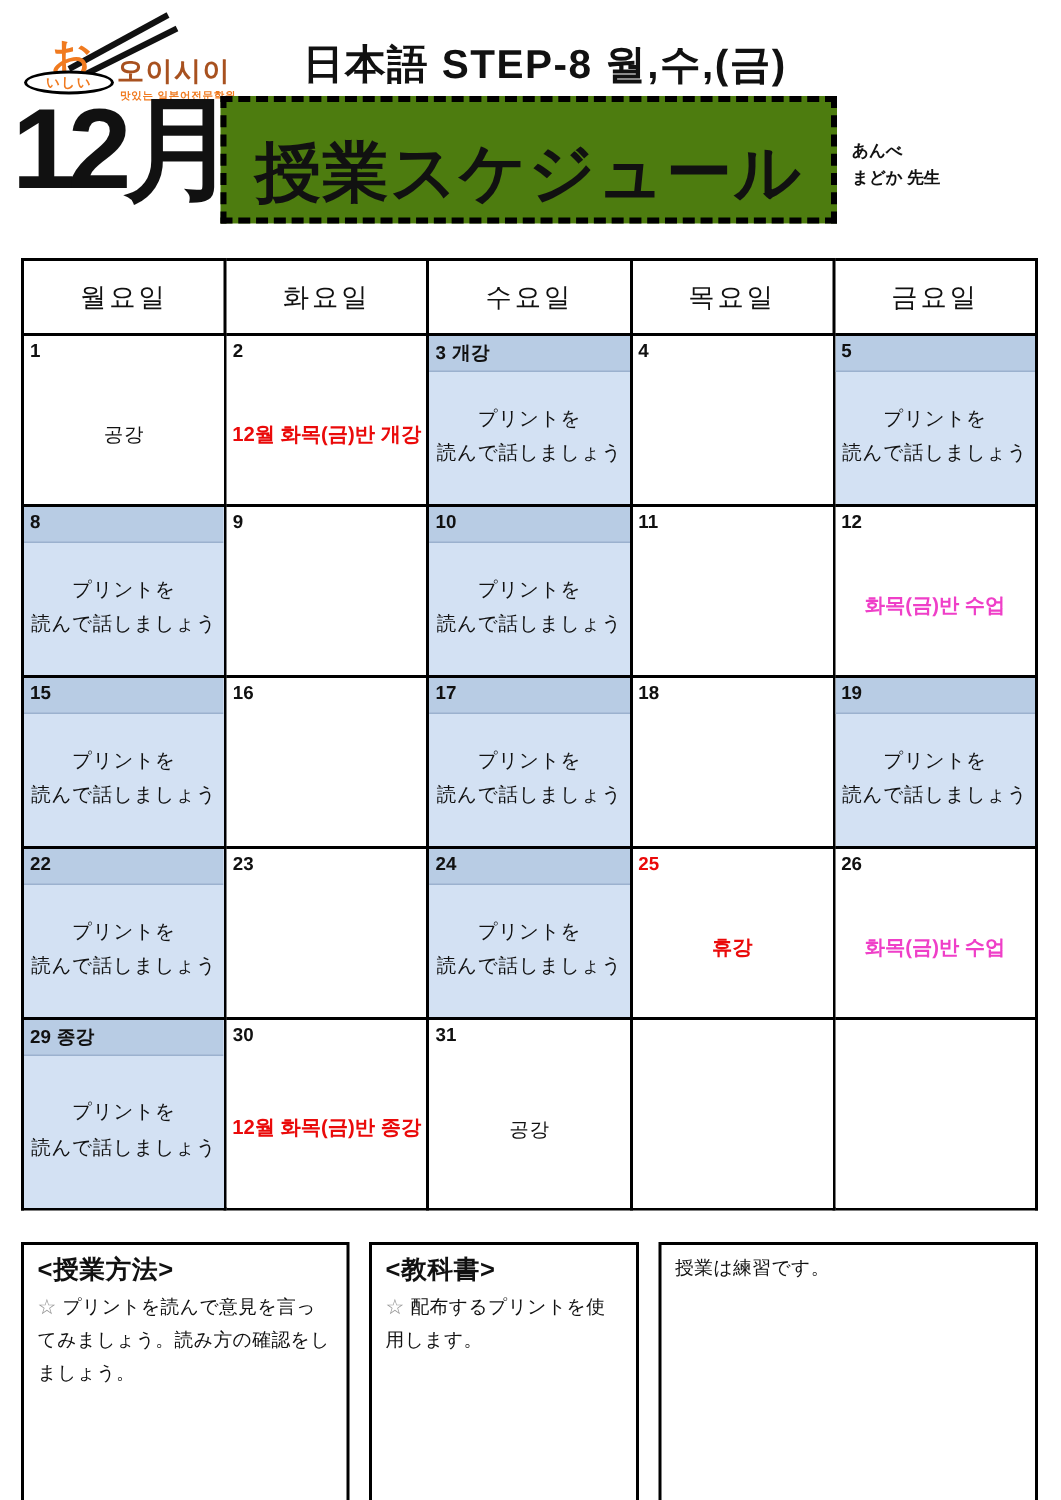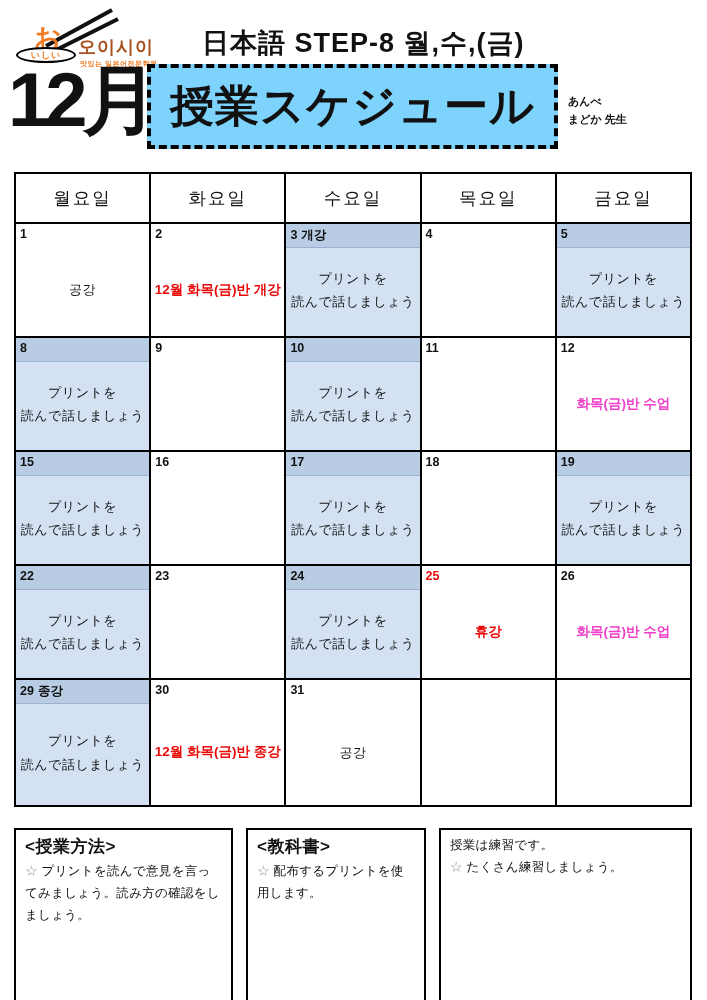--- a/index.html
+++ b/index.html
@@ -24,21 +24,21 @@
   .logo-oval span{font-size:9px;font-weight:700;color:var(--orange);letter-spacing:1px;}
   .logo-brand{position:absolute;left:64px;top:27px;font-size:18px;font-weight:800;
               color:var(--brown);letter-spacing:1px;}
   .logo-tagline{position:absolute;left:66px;top:51px;font-size:7px;font-weight:700;
                 color:var(--orange);letter-spacing:0.5px;white-space:nowrap;}
 
   
   .course-title{position:absolute;left:202px;top:25px;font-size:27px;font-weight:700;letter-spacing:1px;}
   .month{position:absolute;left:8px;top:60px;font-size:76px;font-weight:900;letter-spacing:-5px;line-height:1.05;}
   .dashed-box{position:absolute;left:147px;top:64px;width:411px;height:85px;border:4px dashed #000;
-              display:flex;align-items:center;justify-content:center;background:#7dd3fc;}
+              display:flex;align-items:flex-end;justify-content:center;background:#4d7c0f;}
   .dashed-box span{font-size:44px;font-weight:800;letter-spacing:1px;white-space:nowrap;}
   .teacher{position:absolute;left:568px;top:93px;font-size:11px;font-weight:700;line-height:1.6;}
 
   
   .calendar{position:absolute;left:14px;top:172px;width:678px;border-collapse:collapse;table-layout:fixed;}
   .calendar th,.calendar td{border:2px solid #000;}
   .calendar th:nth-child(2),.calendar td:nth-child(2){border-left-width:1px;}
   .calendar th{height:26px;font-size:17.5px;font-weight:500;letter-spacing:2px;text-align:center;padding:12px 0;background:#fff;}
   .calendar td{height:114px;padding:0;vertical-align:top;position:relative;background:#fff;overflow:hidden;}
   .calendar tbody tr:last-child td{height:127px;}
@@ -242,17 +242,16 @@
       <div class="fbox fbox-1">
         <div class="fbox-title">&lt;授業方法&gt;</div>
         <p><span class="star">☆</span> プリントを読んで意見を言ってみましょう。読み方の確認をしましょう。</p>
       </div>
       <div class="fbox fbox-2">
         <div class="fbox-title">&lt;教科書&gt;</div>
         <p><span class="star">☆</span> 配布するプリントを使用します。</p>
       </div>
       <div class="fbox fbox-3">
         <p>授業は練習です。</p>
-        <p><span class="star">☆</span> たくさん練習しましょう。</p>
       </div>
     </div>
 
 </div>
 
 </body></html>

